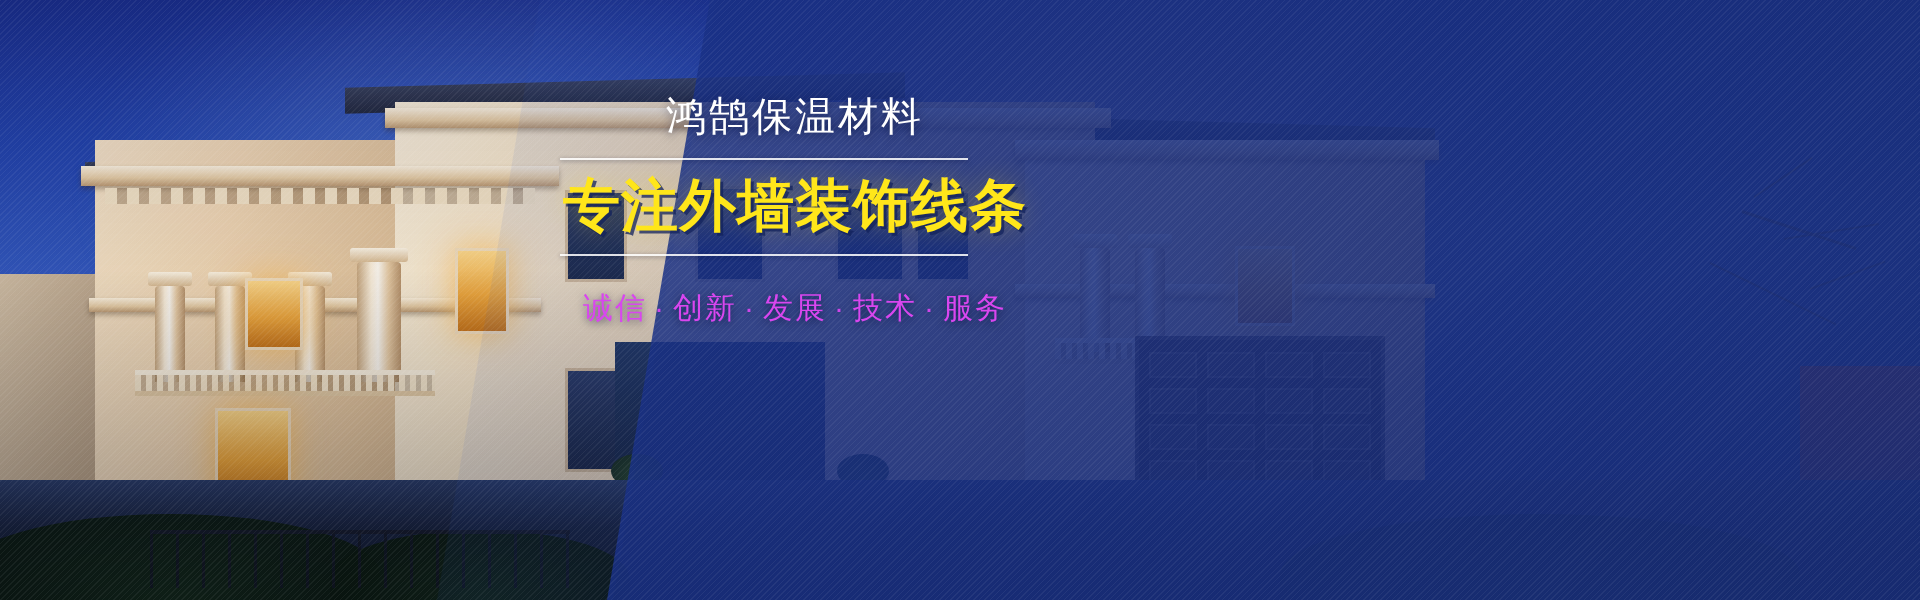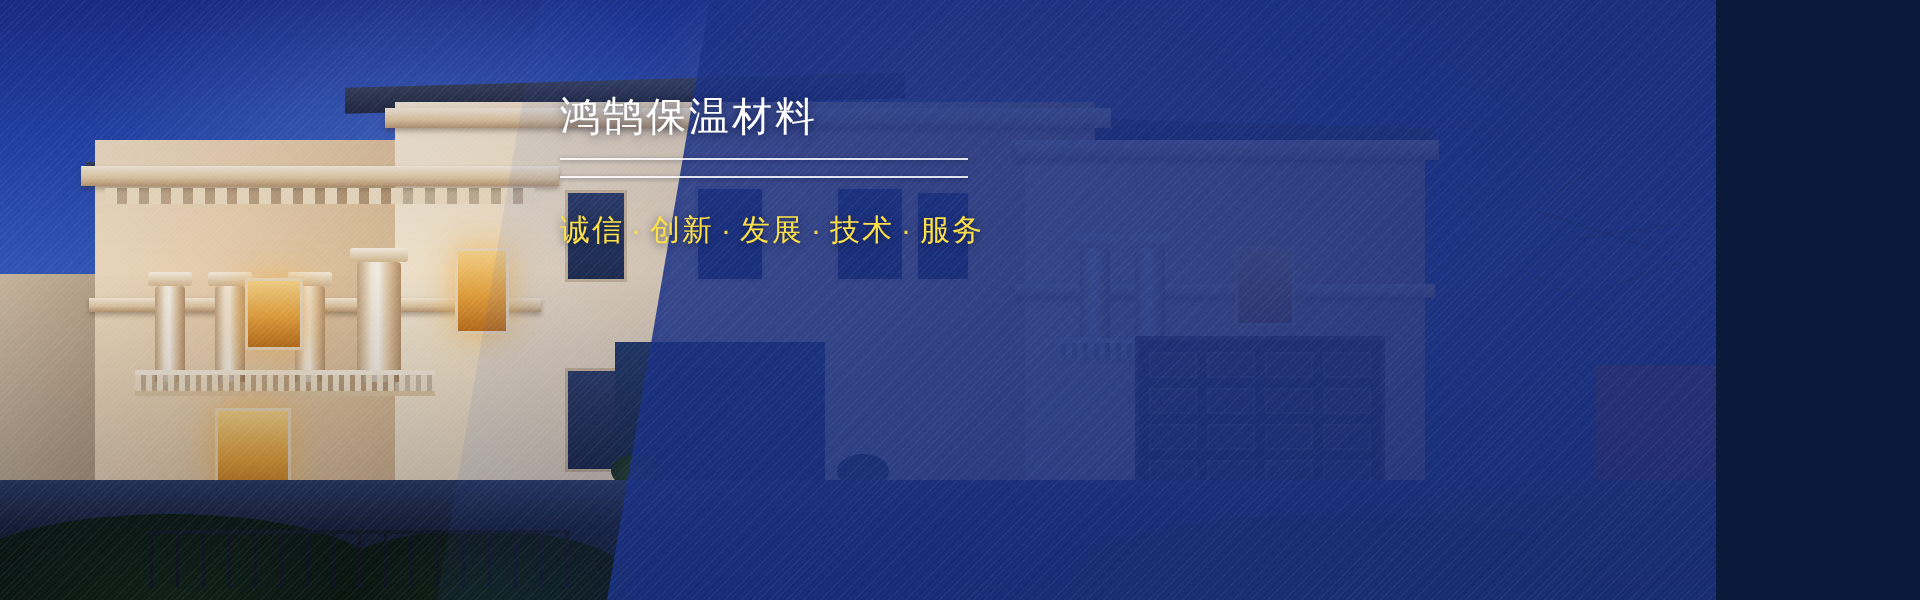--- a/index.html
+++ b/index.html
@@ -1,19 +1,19 @@
 <!DOCTYPE html>
 <html><head>
 <meta charset="utf-8">
 <style>
   * { margin:0; padding:0; box-sizing:border-box; }
   html,body { width:1920px; height:600px; overflow:hidden; background:#0b1a3a; }
   body { font-family:"Liberation Sans","DejaVu Sans",sans-serif; }
 
-  .banner{ position:relative; width:1716px; height:600px; overflow:hidden; }
+  .banner{ position:relative; width:1920px; height:600px; overflow:hidden;text-align:center; }
 
   
   .photo{ position:absolute; inset:0; overflow:hidden;
     background:
       
       linear-gradient(178deg,#1b2f8c 0%,#2344ab 22%,#3358bd 42%,#2f4fae 62%,#1d2f73 100%);
   }
   
   .sky-glow{ position:absolute; left:34%; top:-14%; width:46%; height:80%;
     background:radial-gradient(ellipse at 50% 60%, rgba(255,214,150,.55) 0%, rgba(255,190,120,.22) 36%, rgba(40,70,170,0) 72%);
@@ -117,21 +117,21 @@
   .rule{ height:2px; background:rgba(255,255,255,.85); margin:18px 0 14px; width:408px;
     box-shadow:0 1px 4px rgba(0,10,40,.4); }
   .rule.bottom{ margin:16px 0 20px; }
 
   .head{ font-size:57px; font-weight:bold; line-height:1.12; letter-spacing:1px;
     color:#ffe61a; white-space:nowrap;
     text-shadow:
       3px 3px 0 rgba(18,34,92,.75),
       0 0 26px rgba(255,214,20,.30); }
 
-  .slogan{ color:#fde047; font-size:30px; letter-spacing:2px; white-space:nowrap;
+  .slogan{ color:#d946ef; font-size:30px; letter-spacing:2px; white-space:nowrap;
     text-shadow:0 2px 9px rgba(0,10,40,.6);margin-top:32px; }
   .slogan .dot{ padding:0 7px; opacity:.95; }
 </style>
 </head>
 <body>
 
 <div class="banner">
 
   <div class="photo">
     <div class="sky-glow"></div>
@@ -231,20 +231,21 @@
 
   <div class="overlay-soft"></div>
   <div class="overlay"></div>
   <div class="hatch"></div>
 
   <div class="copy">
     <div class="brand">鸿鹄保温材料</div>
 
     <div class="rule"></div>
 
+    <div class="head">专注外墙装饰线条</div>
 
     <div class="rule bottom"></div>
 
     <div class="slogan">
       <span>诚信</span><span class="dot">·</span><span>创新</span><span class="dot">·</span><span>发展</span><span class="dot">·</span><span>技术</span><span class="dot">·</span><span>服务</span>
     </div>
   </div>
 
 </div>
 

